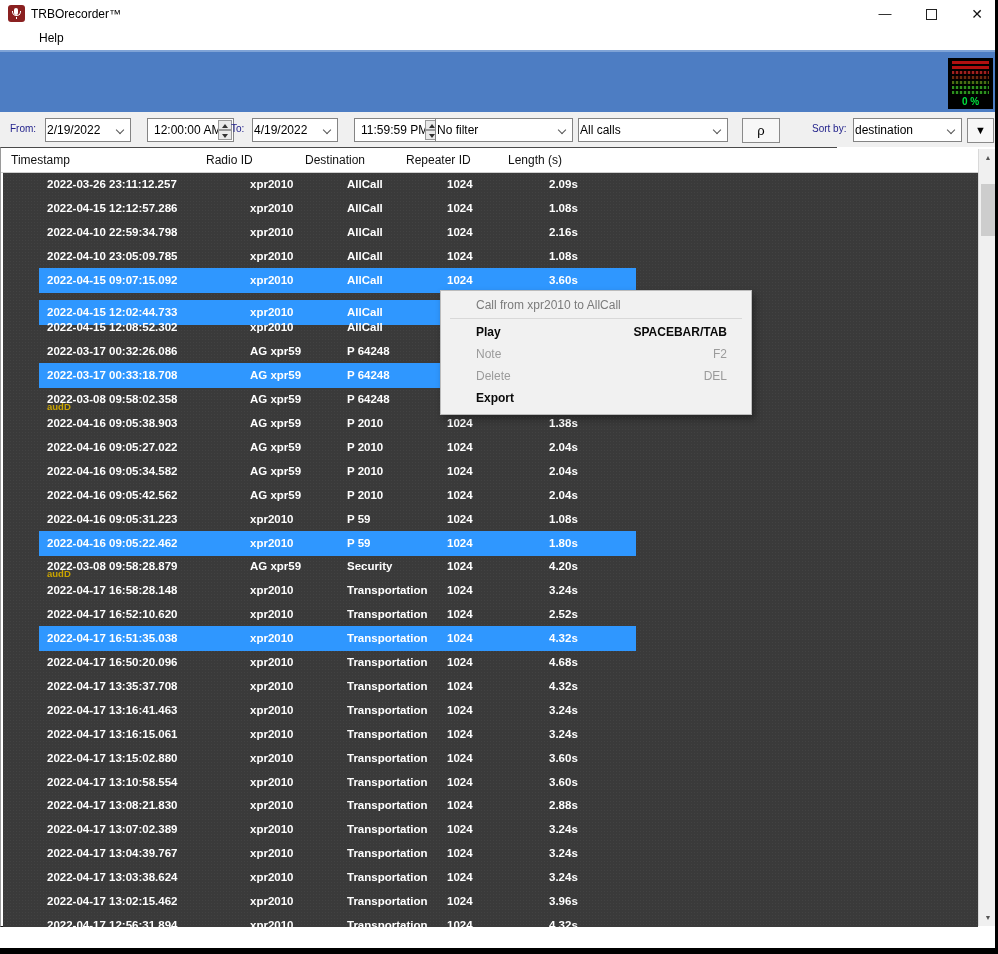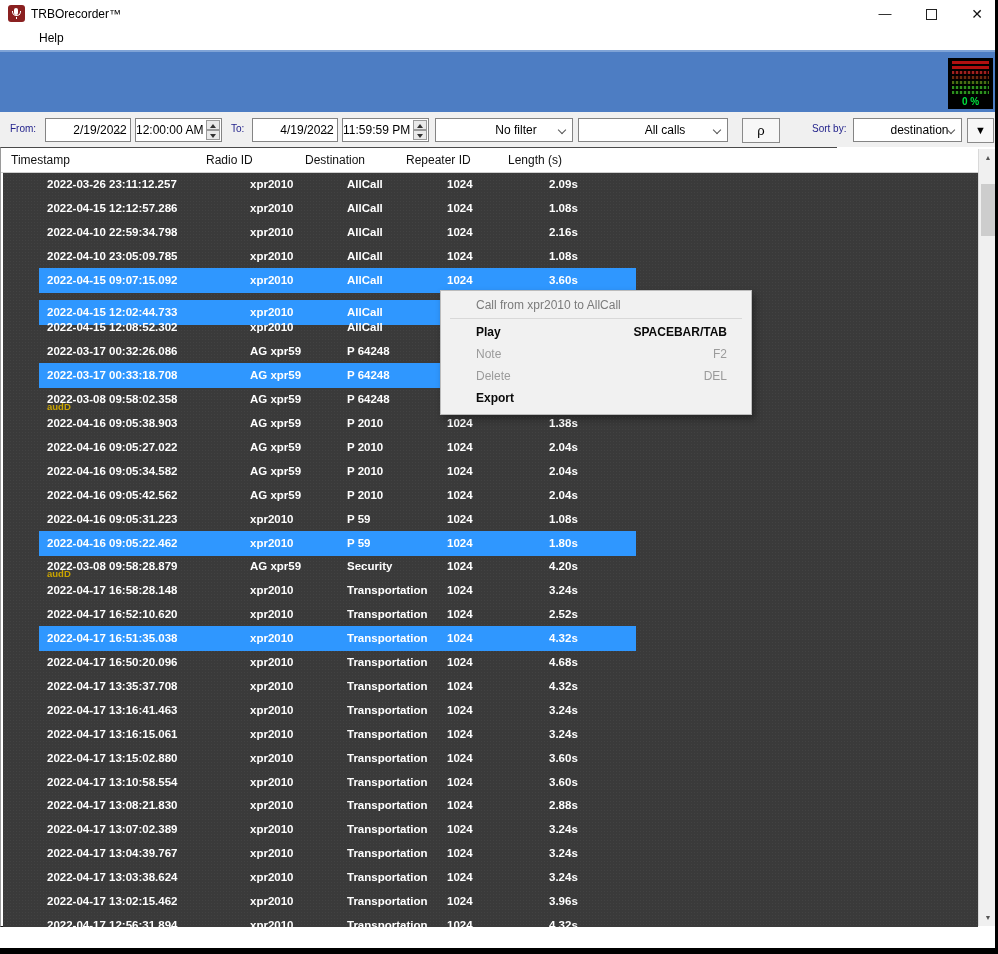--- a/index.html
+++ b/index.html
@@ -36,23 +36,23 @@
   .meter .stripe:nth-child(3){ background:repeating-linear-gradient(90deg,#a02020 0 2px,#300 2px 4px); }
   .meter .stripe:nth-child(4){ background:repeating-linear-gradient(90deg,#6b2a10 0 2px,#200 2px 4px); }
   .meter .stripe:nth-child(5){ background:repeating-linear-gradient(90deg,#4e6b14 0 2px,#020 2px 4px); }
   .meter .stripe:nth-child(6){ background:repeating-linear-gradient(90deg,#2f8f1f 0 2px,#020 2px 4px); }
   .meter .stripe:nth-child(7){ background:repeating-linear-gradient(90deg,#2f8f1f 0 2px,#020 2px 4px); }
   .meter-label { color:#00e13c; font-weight:bold; font-size:10px; text-align:center; line-height:11px; }
 
   
   .toolbar { position:absolute; left:0; top:112px; width:995px; height:35px; background:#f0f0f0; }
   .tb-label { position:absolute; top:11px; font-size:10px; color:#23238c; }
-  .combo { position:absolute; top:6px; height:24px; background:#fff; border:1px solid #848484; font-size:12px; color:#000; line-height:22px; padding-left:24px;text-align:center; }
+  .combo { position:absolute; top:6px; height:24px; background:#fff; border:1px solid #848484; font-size:12px; color:#000; line-height:22px; padding-left:1px; }
   .combo .chev { position:absolute; right:7px; top:8px; width:6px; height:6px; border-left:1px solid #555; border-bottom:1px solid #555; transform:rotate(-45deg); }
-  .spinbox { position:absolute; top:6px; height:24px; background:#fff; border:1px solid #848484; font-size:12px; color:#000; line-height:22px; padding-left:0; }
+  .spinbox { position:absolute; top:6px; height:24px; background:#fff; border:1px solid #848484; font-size:12px; color:#000; line-height:22px; padding-left:6px;margin-left:12px; }
   .spinner { position:absolute; right:1px; top:1px; width:14px; height:20px; }
   .spin-btn { position:absolute; left:0; width:14px; height:10px; background:#e9e9e9; border:1px solid #9a9a9a; }
   .spin-up { top:0; } .spin-dn { top:10px; }
   .tri-up { position:absolute; left:3px; top:3px; width:0; height:0; border-left:3px solid transparent; border-right:3px solid transparent; border-bottom:4px solid #333; }
   .tri-dn { position:absolute; left:3px; top:3px; width:0; height:0; border-left:3px solid transparent; border-right:3px solid transparent; border-top:4px solid #333; }
   .tb-btn { position:absolute; top:6px; height:25px; background:#f7f7f7; border:1px solid #8a8a8a; text-align:center; font-size:13px; color:#000; line-height:23px; }
 
   
   .table { position:absolute; left:0; top:147px; width:837px; height:780px; background:#fff;
            border-top:1px solid #4a4a4a; border-bottom:1px solid #111; border-left:1px solid #9a9a9a; }

